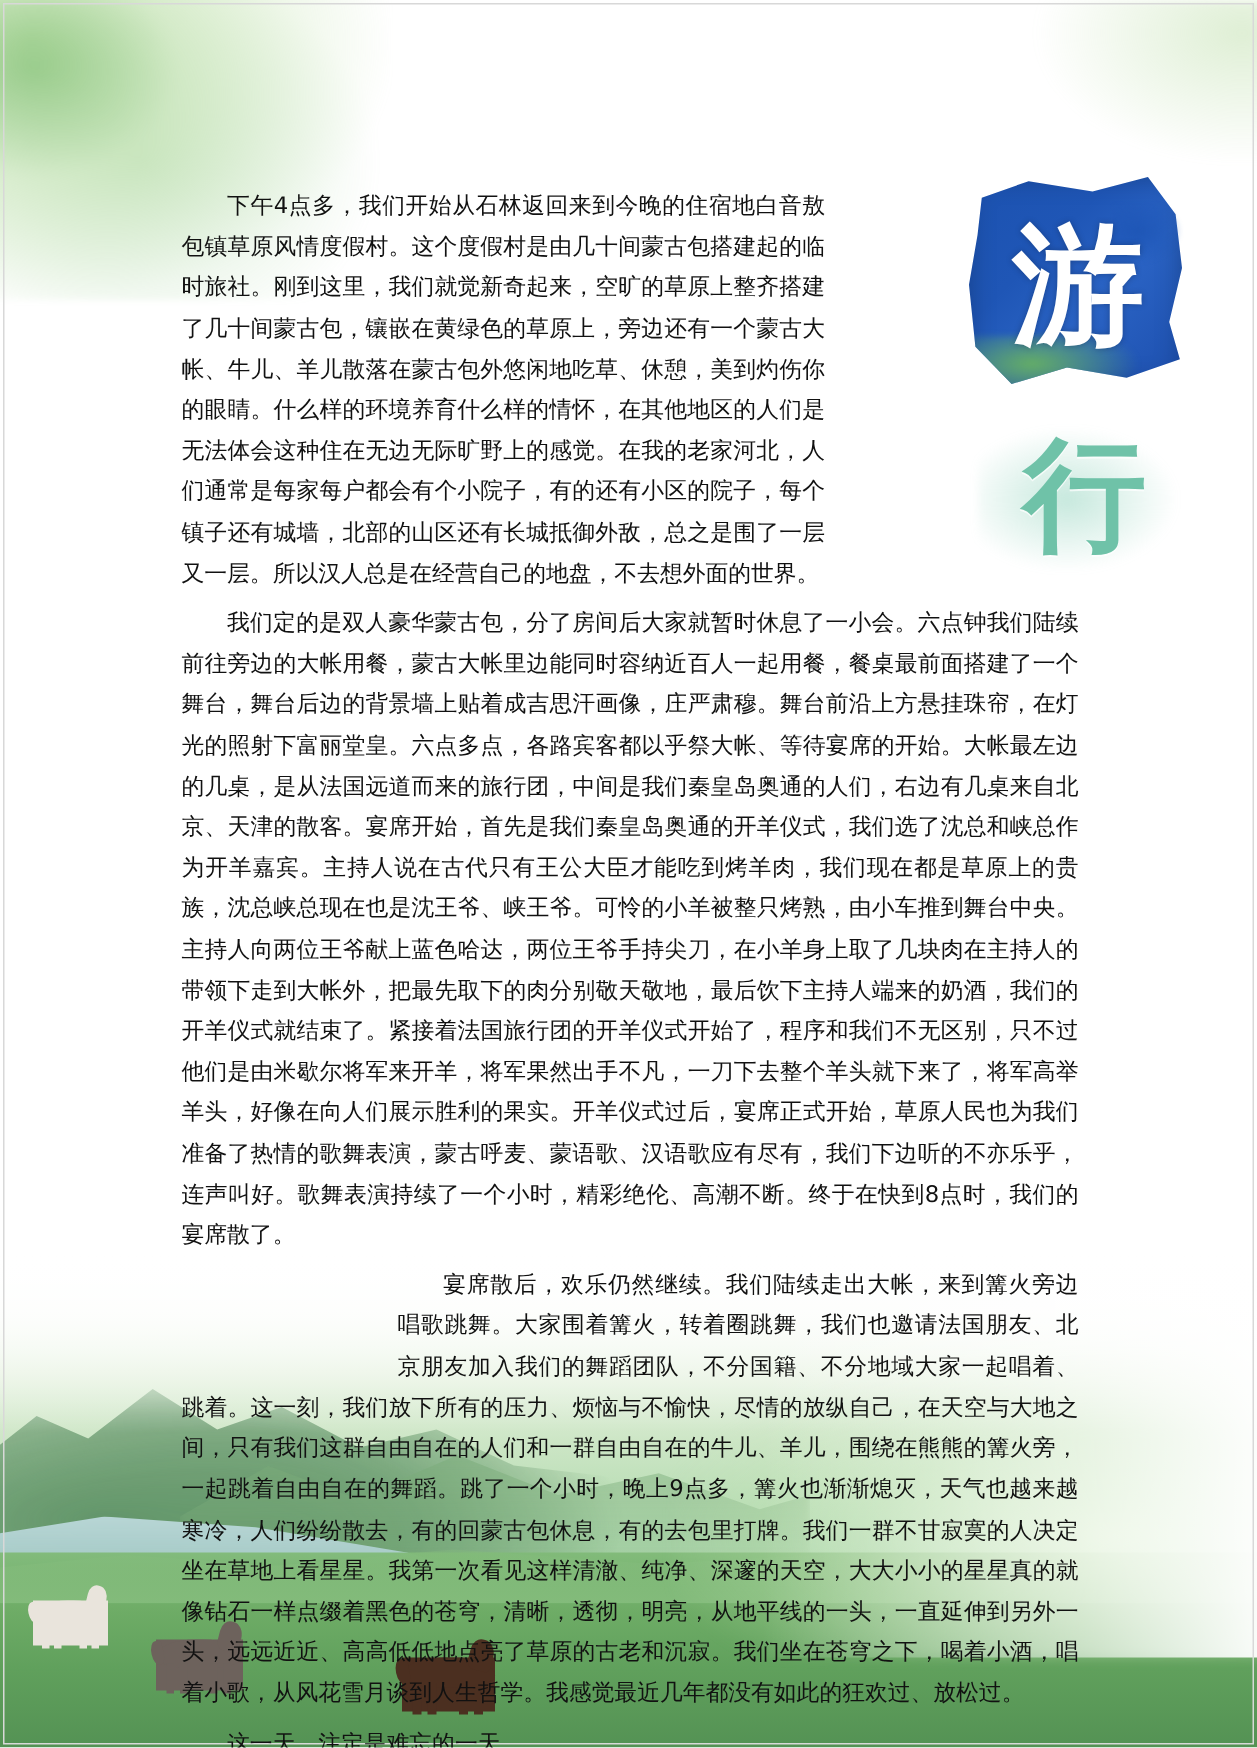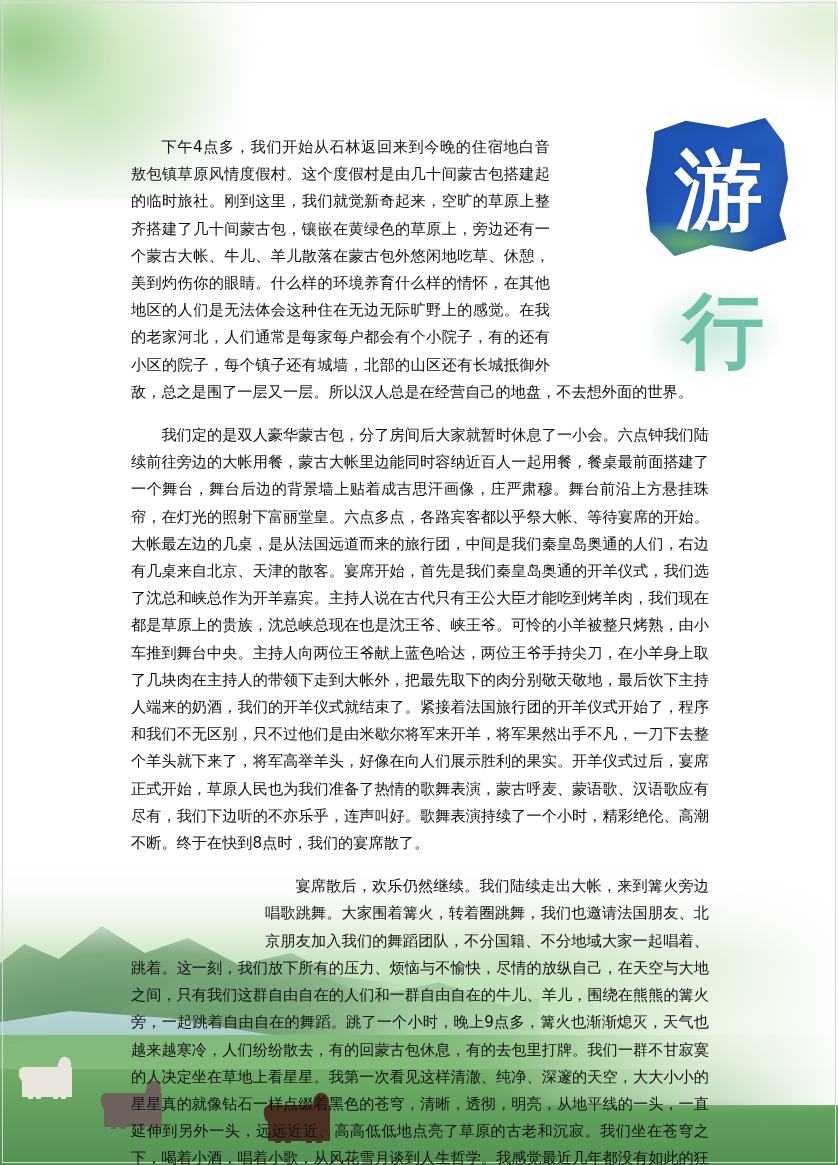--- a/index.html
+++ b/index.html
@@ -253,21 +253,21 @@
     width: 610px;
     font-family: "DejaVu Sans", "Liberation Sans", sans-serif;
     font-size: 15.2px;
     line-height: 27.2px;
     color: #111111;
     text-align: justify;
     text-justify: inter-character;
     z-index: 3;
   }
   .article p {
-    margin: 16px;
+    margin: 6px;
     text-indent: 2em;
   }
   
   .float-spacer {
     float: right;
     width: 175px;
     height: 250px;
   }
   .float-spacer-2 {
     float: left;

